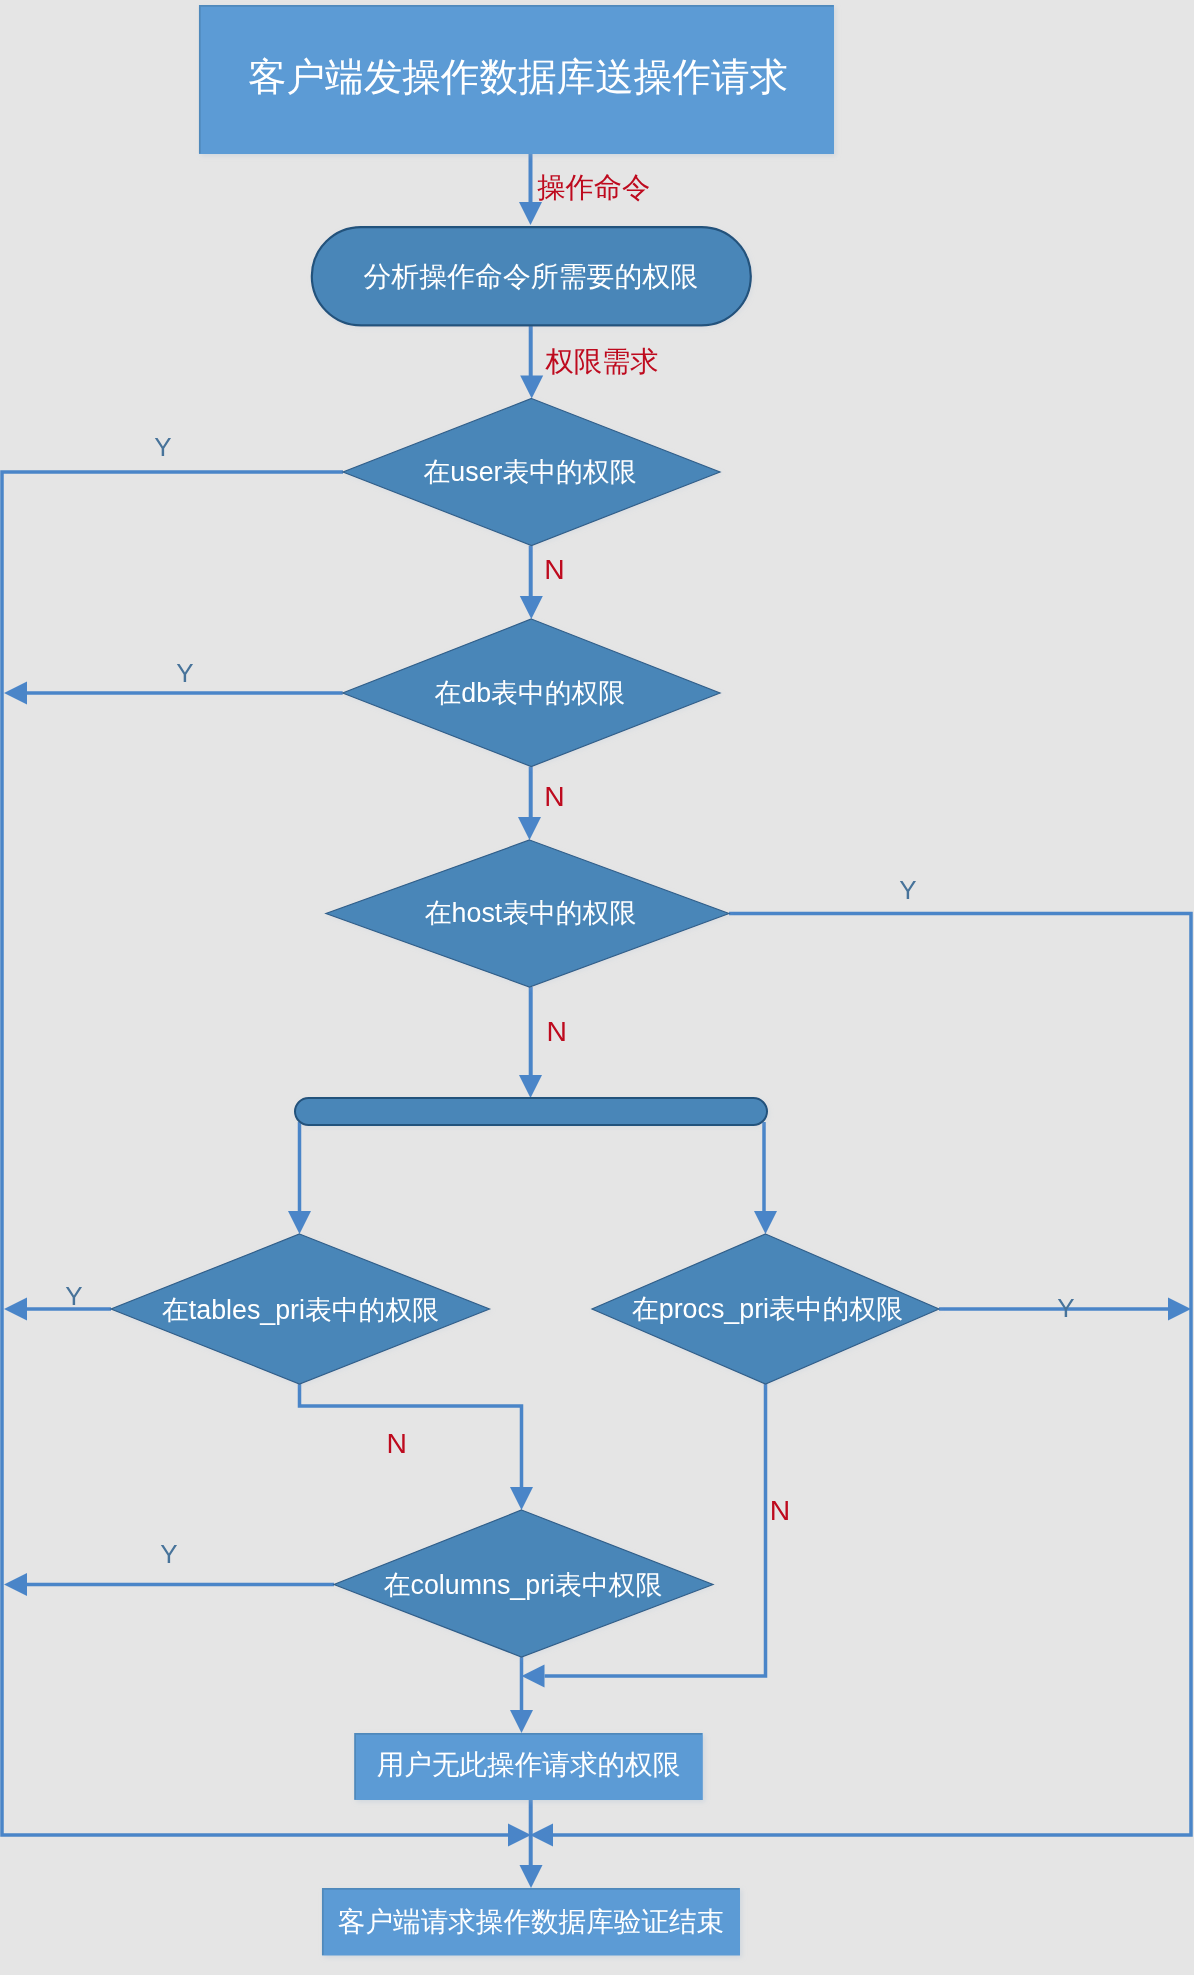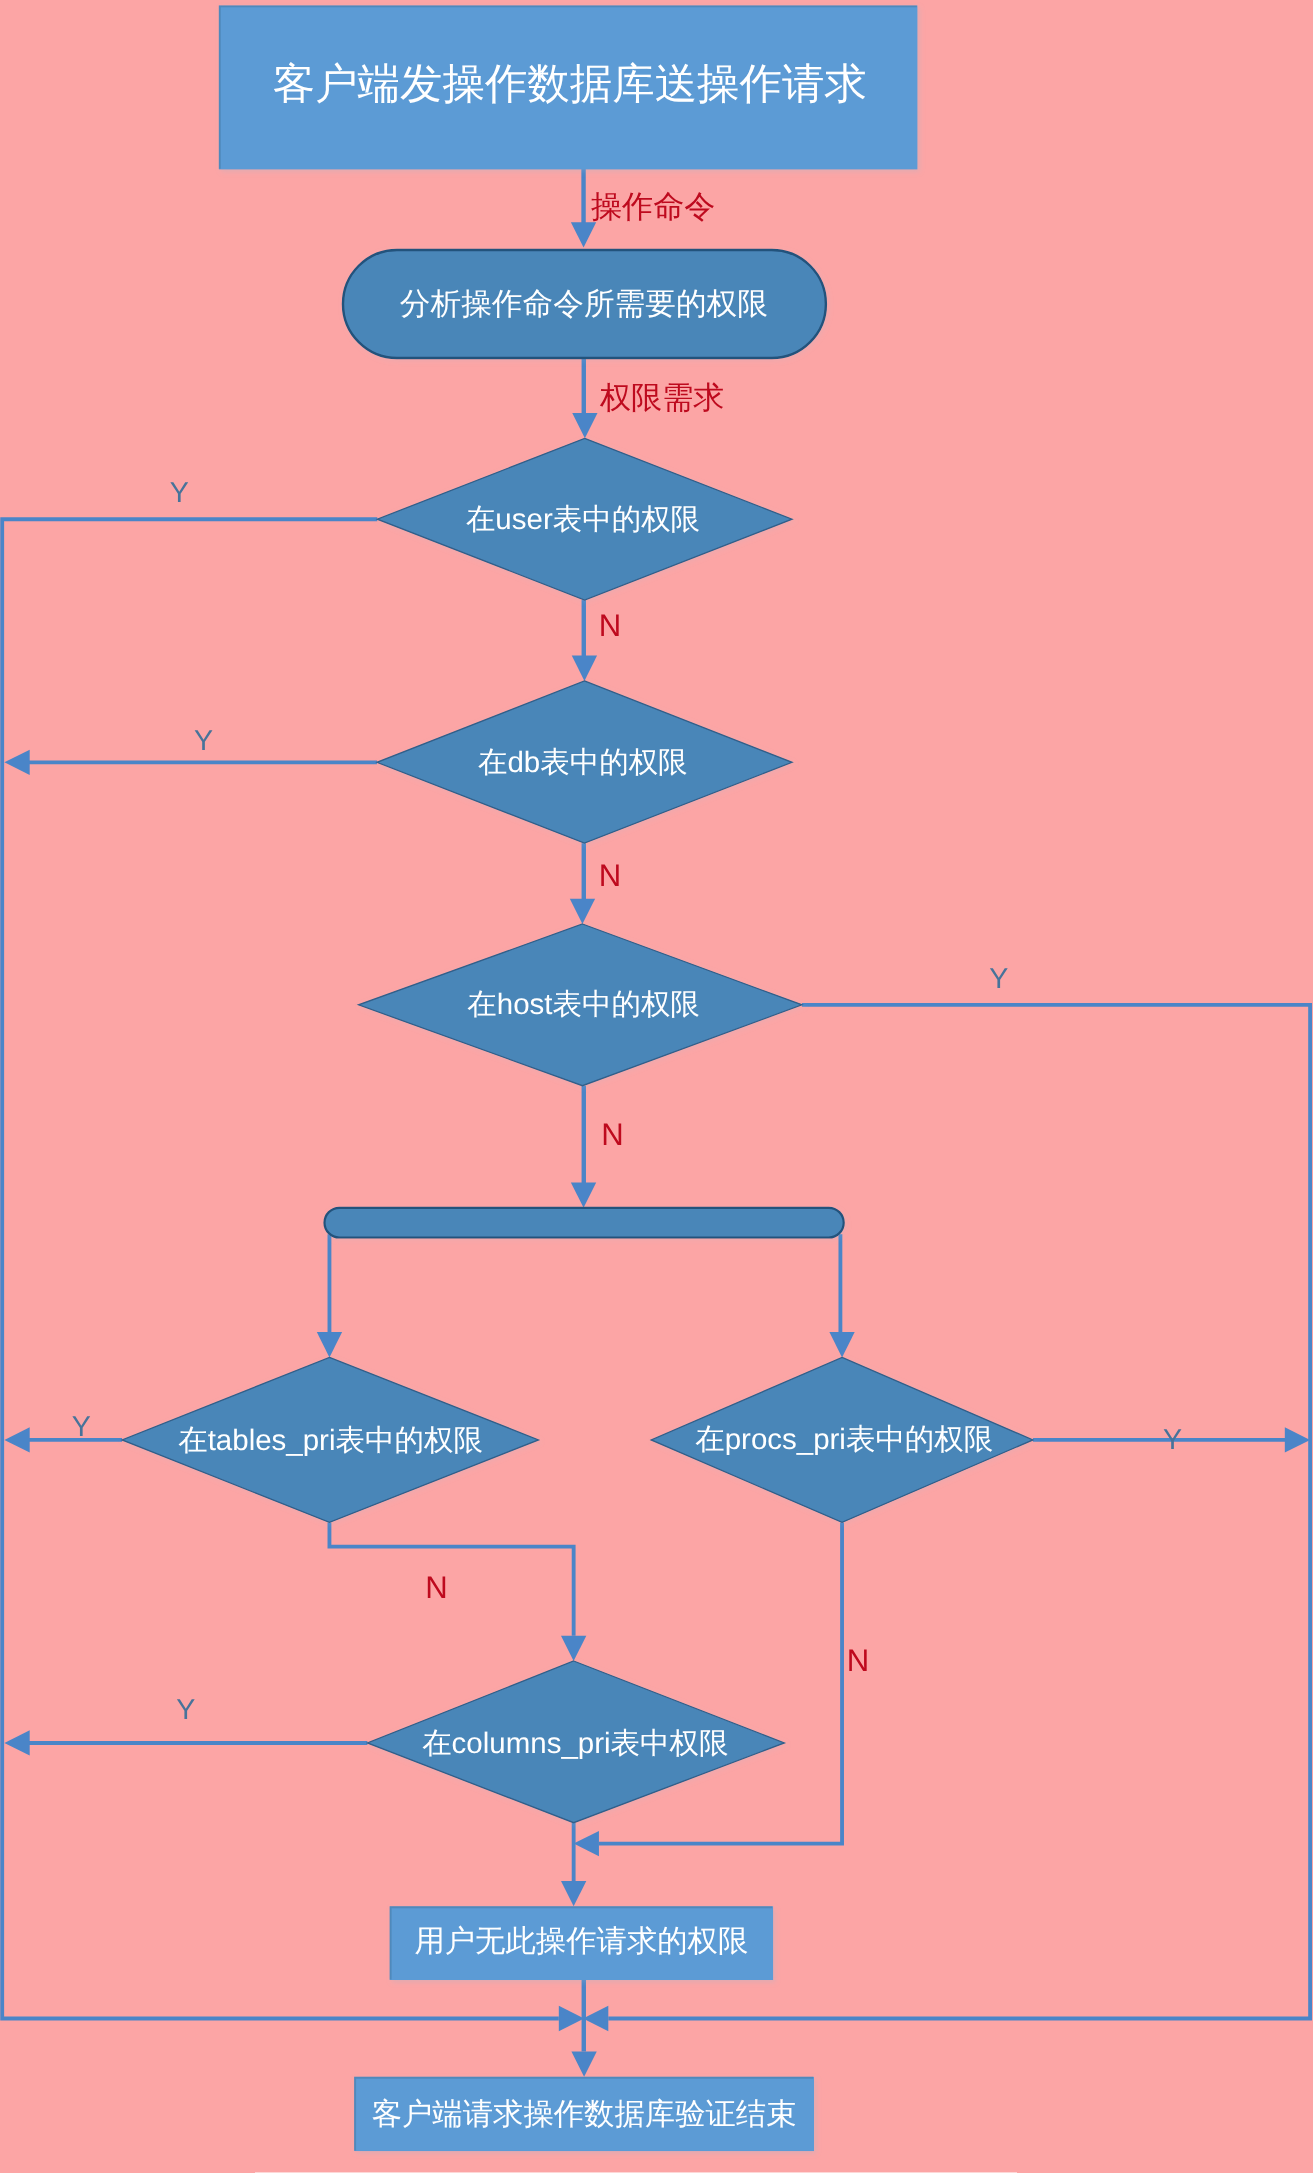--- a/index.html
+++ b/index.html
@@ -1,19 +1,19 @@
 <!DOCTYPE html>
 <html><head>
 <meta charset="utf-8">
 <title>Flowchart</title>
 <style>
   html,body{margin:0;padding:0;background:#ffffff;}
   body{width:1194px;height:1975px;overflow:hidden;
        font-family:"Liberation Sans",sans-serif;}
-  #stage{position:relative;width:1194px;height:1975px;background:#fca5a5;}
+  #stage{position:relative;width:1194px;height:1975px;background:#e5e5e5;}
   svg#fc{position:absolute;left:0;top:0;width:1194px;height:1975px;display:block;
          shape-rendering:geometricPrecision;}
   text{font-family:"Liberation Sans",sans-serif;}
   .ntext{fill:#fff;font-size:26.8px;text-anchor:middle;dominant-baseline:central;}
   .ntext-lg{fill:#fff;font-size:38.6px;text-anchor:middle;dominant-baseline:central;}
   .ntext-md{fill:#fff;font-size:27.6px;text-anchor:middle;dominant-baseline:central;}
   .ntext-an{fill:#fff;font-size:27.9px;text-anchor:middle;dominant-baseline:central;}
   .lred{fill:#BE0A1E;font-size:28.3px;text-anchor:middle;}
   .lblue{fill:#47739A;font-size:26px;text-anchor:middle;}
 </style>

